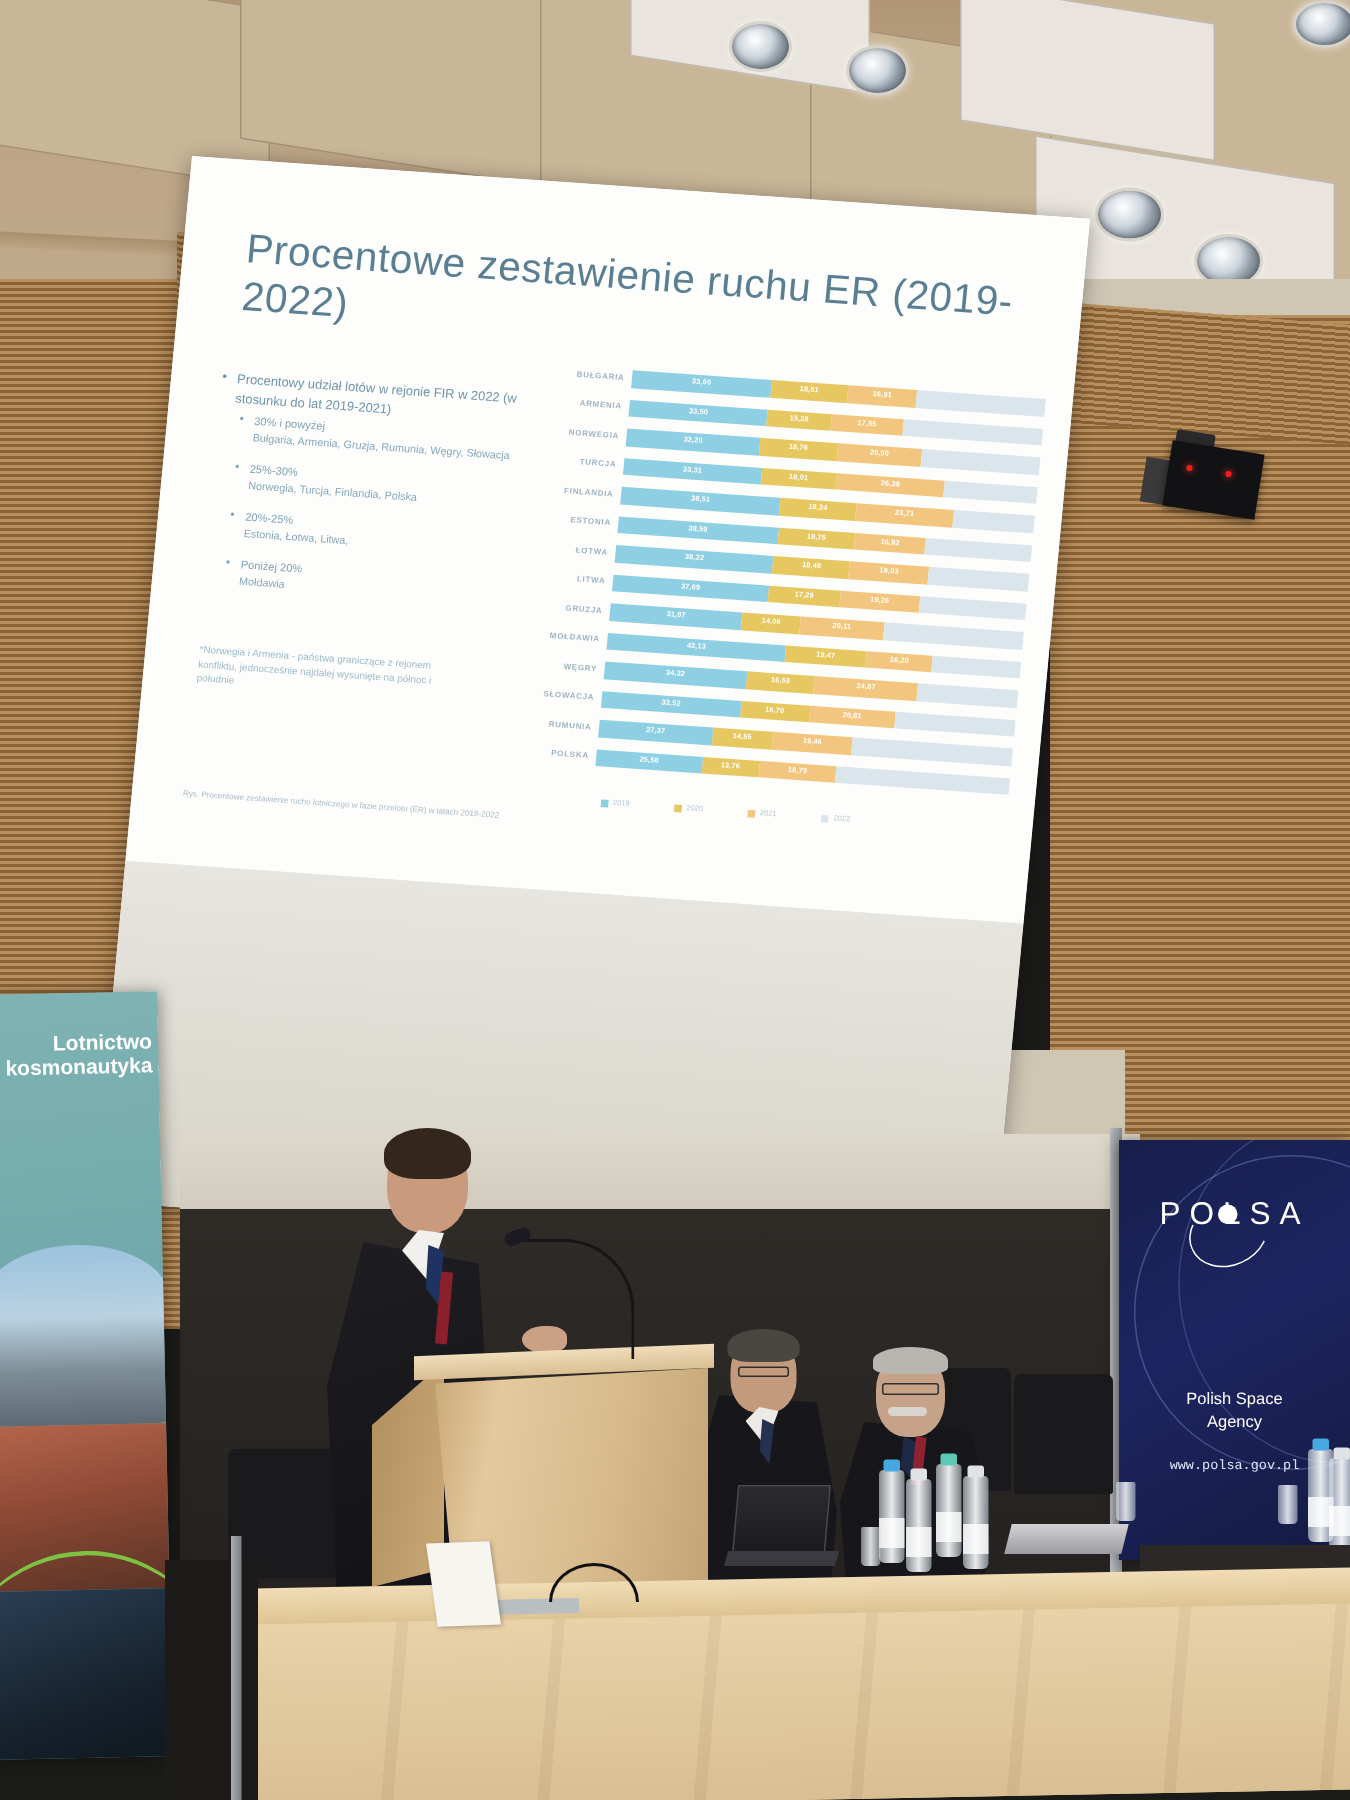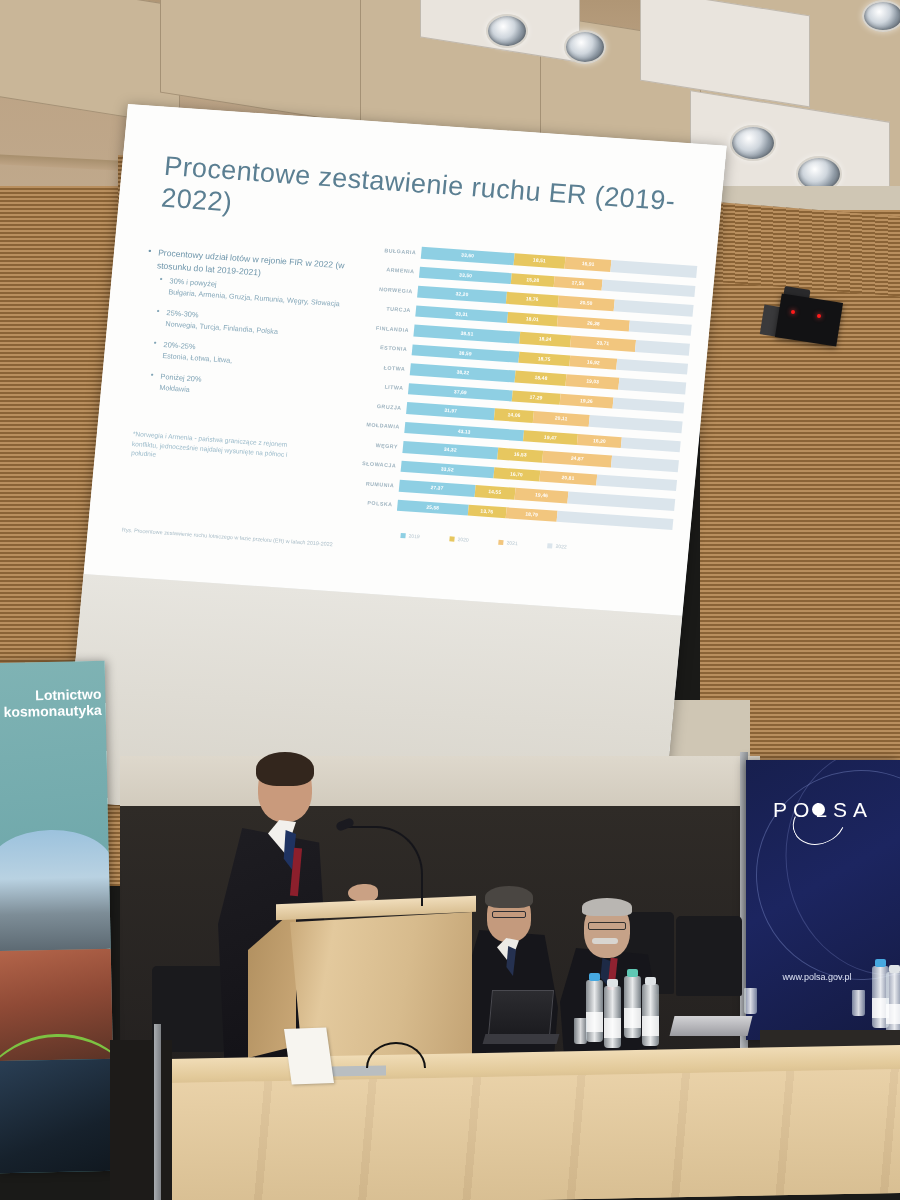--- a/index.html
+++ b/index.html
@@ -176,22 +176,22 @@
   .polsa-orbit2 {
     position: absolute; left: 40px; top: -14px; width: 200px; height: 230px;
     border: 1px solid rgba(150,165,230,0.25); border-radius: 50%;
     transform: rotate(-10deg);
   }
   .polsa-sub {
     position: absolute; left: 0; top: 166px; width: 154px; text-align: center;
     color: #fff; font-size: 11px; line-height: 1.35;
   }
   .polsa-url {
-    position: absolute; left: 0; top: 212px; width: 142px; text-align: center;
-    color: #dfe4f5; font-size: 9px;
+    position: absolute; left: 0; top: 212px; width: 154px; text-align: center;
+    color: #dfe4f5; font-size: 9px; font-family: Liberation Mono, monospace;
   }
   .banner-pole {
     position: absolute; left: 740px; top: 752px; width: 8px; height: 300px;
     background: linear-gradient(90deg,#b9bcc0,#8d9195);
   }
 
   
   .wall-back-light {
     position: absolute; left: 120px; top: 756px; width: 640px; height: 62px;
     background: linear-gradient(180deg,#ded8cc,#cfc8ba);
@@ -618,20 +618,24 @@
     <div class="bl-arc"></div>
   </div>
 
   <div class="banner-pole"></div>
   <div class="banner-right">
     <div class="polsa-orbit1"></div>
     <div class="polsa-orbit2"></div>
     <div class="polsa-logo">POLSA</div>
     <div class="polsa-swoosh"></div>
     <div class="polsa-dot"></div>
+    <div class="polsa-sub">
+      <div>Polish Space</div>
+      <div>Agency</div>
+    </div>
     <div class="polsa-url">www.polsa.gov.pl</div>
   </div>
 
   <div class="chair chair-a"></div>
   <div class="chair chair-b"></div>
   <div class="chair chair-c"></div>
 
   <div class="panelist p1-body"></div>
   <div class="p1-head"></div>
   <div class="p1-hair"></div>

